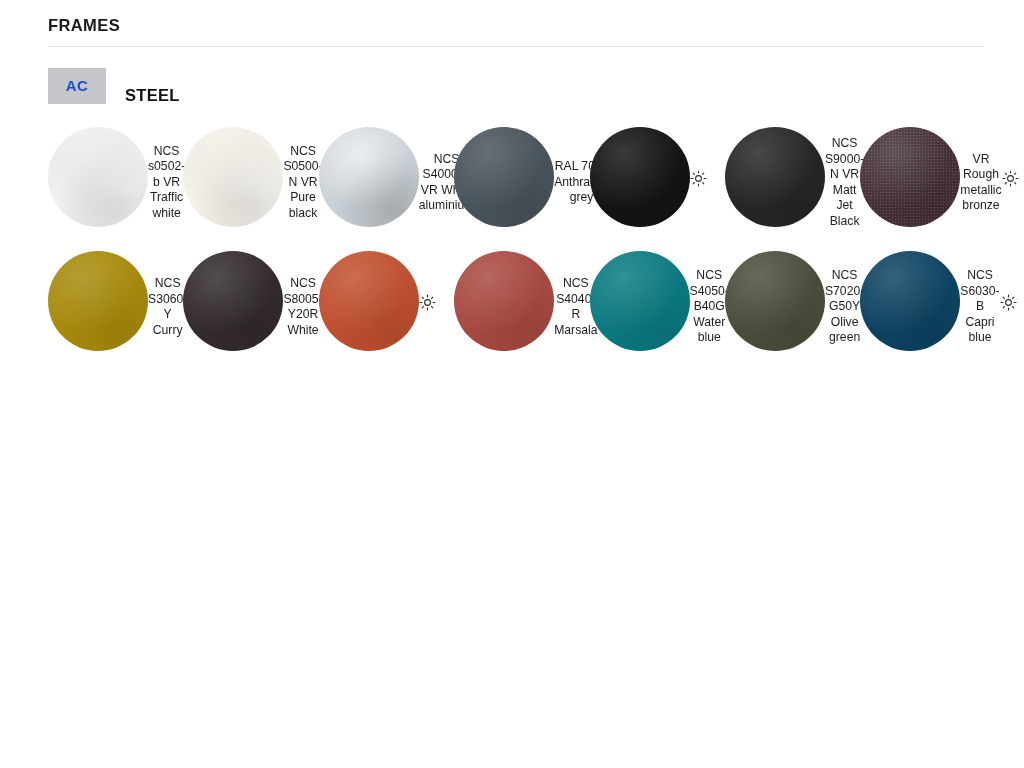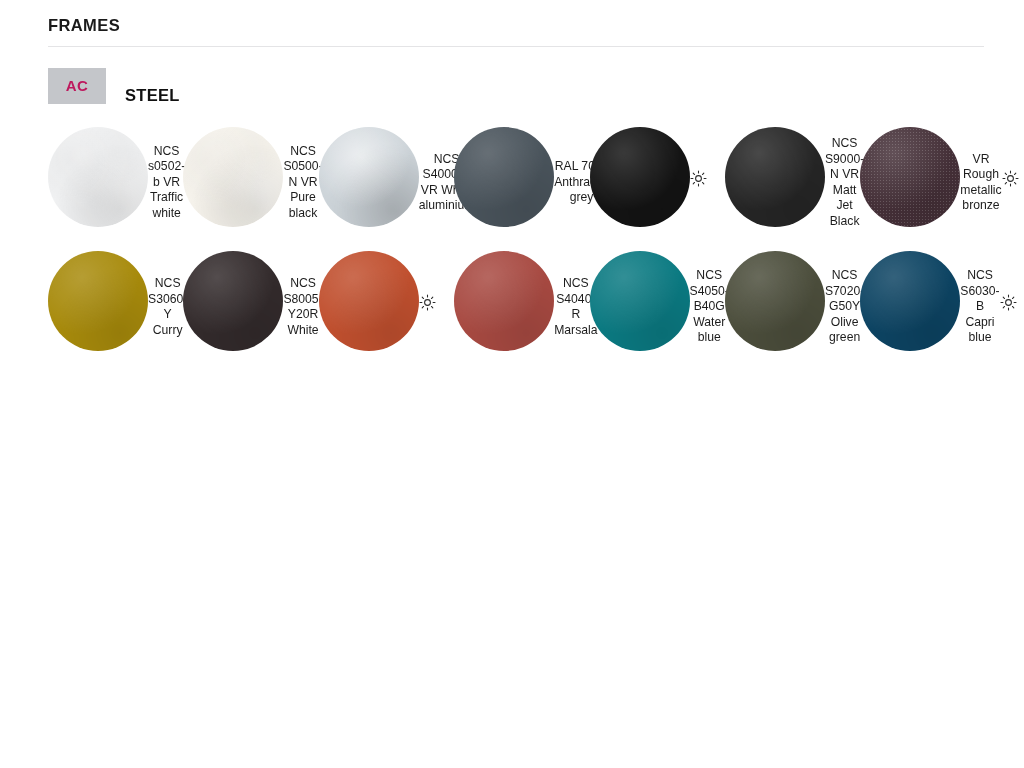--- a/index.html
+++ b/index.html
@@ -49,21 +49,21 @@
     position: absolute;
     left: 48px;
     top: 66px;
     display: flex;
     align-items: center;
   }
   .group-badge {
     width: 58px;
     height: 36px;
     background: #c4c6ca;
-    color: #be185d;
+    color: #1d4ed8;
     font-size: 15px;
     font-weight: bold;
     letter-spacing: 0.5px;
     display: flex;
     align-items: center;
     justify-content: center;
   }
   .group-label {
     margin-left: 19px;
     font-size: 16.5px;

